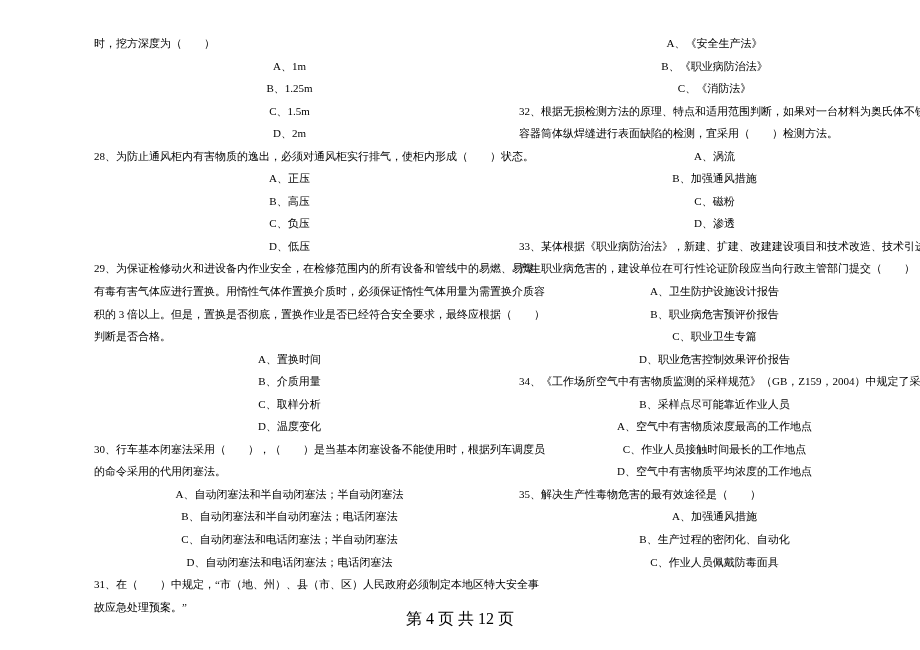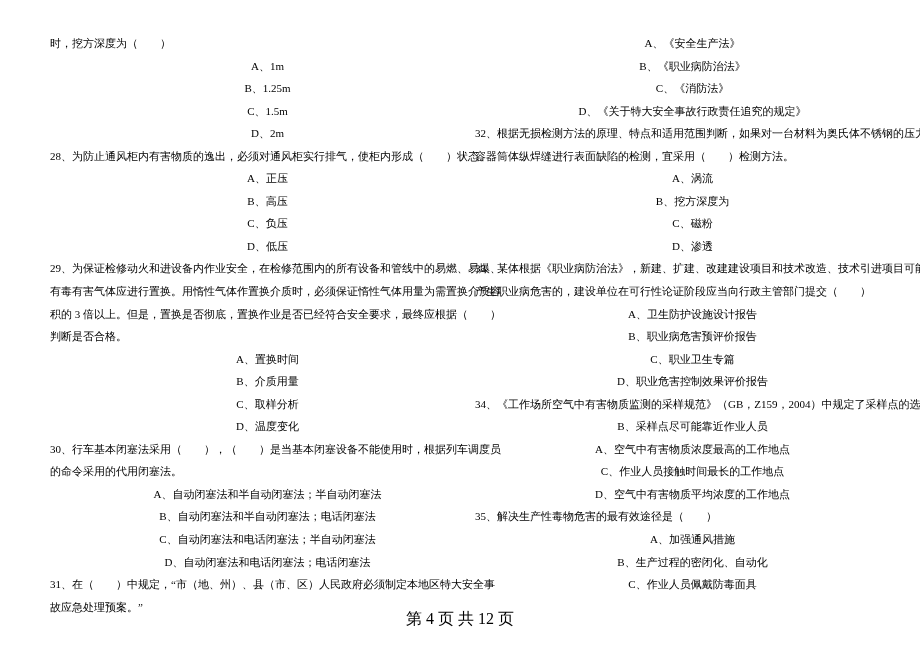--- a/index.html
+++ b/index.html
@@ -17,20 +17,21 @@
       padding: 32px 50px 30px 50px;
       display: flex;
       gap: 30px;
     }
     .col {
       flex: 1;
       min-width: 0;
     }
     .line {
       white-space: nowrap;
+      margin-left: 44px;
     }
     .indent2 { padding-left: 40px; text-align: center; }
     .noindent { padding-left: 0; }
     .footer {
       position: absolute;
       bottom: 14px;
       left: 0;
       right: 0;
       text-align: center;
       font-size: 16px;
@@ -66,25 +67,24 @@
     <div class="line indent2">C、自动闭塞法和电话闭塞法；半自动闭塞法</div>
     <div class="line indent2">D、自动闭塞法和电话闭塞法；电话闭塞法</div>
     <div class="line noindent">31、在（　　）中规定，“市（地、州）、县（市、区）人民政府必须制定本地区特大安全事</div>
     <div class="line noindent">故应急处理预案。”</div>
   </div>
 
   <div class="col">
     <div class="line indent2">A、《安全生产法》</div>
     <div class="line indent2">B、《职业病防治法》</div>
     <div class="line indent2">C、《消防法》</div>
-    <div class="line indent2">D、《关于特大安全事故行政责任追究的规定》</div>
     <div class="line noindent">32、根据无损检测方法的原理、特点和适用范围判断，如果对一台材料为奥氏体不锈钢的压力</div>
     <div class="line noindent">容器筒体纵焊缝进行表面缺陷的检测，宜采用（　　）检测方法。</div>
     <div class="line indent2">A、涡流</div>
-    <div class="line indent2">B、挖方深度为</div>
+    <div class="line indent2">B、加强通风措施</div>
     <div class="line indent2">C、磁粉</div>
     <div class="line indent2">D、渗透</div>
     <div class="line noindent">33、某体根据《职业病防治法》，新建、扩建、改建建设项目和技术改造、技术引进项目可能</div>
     <div class="line noindent">产生职业病危害的，建设单位在可行性论证阶段应当向行政主管部门提交（　　）</div>
     <div class="line indent2">A、卫生防护设施设计报告</div>
     <div class="line indent2">B、职业病危害预评价报告</div>
     <div class="line indent2">C、职业卫生专篇</div>
     <div class="line indent2">D、职业危害控制效果评价报告</div>
     <div class="line noindent">34、《工作场所空气中有害物质监测的采样规范》（GB，Z159，2004）中规定了采样点的选择</div>
     <div class="line indent2">B、采样点尽可能靠近作业人员</div>

